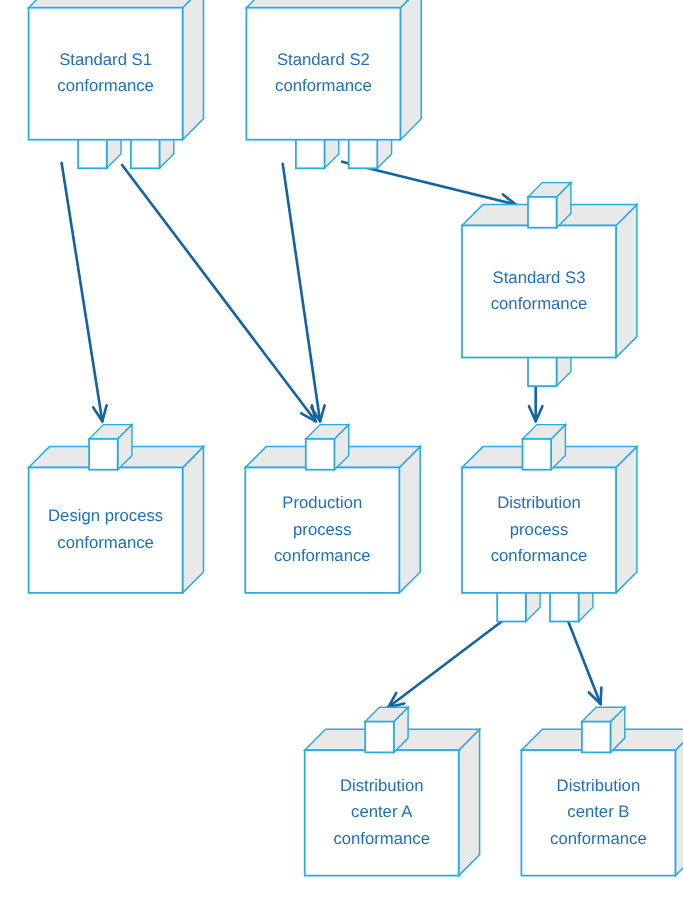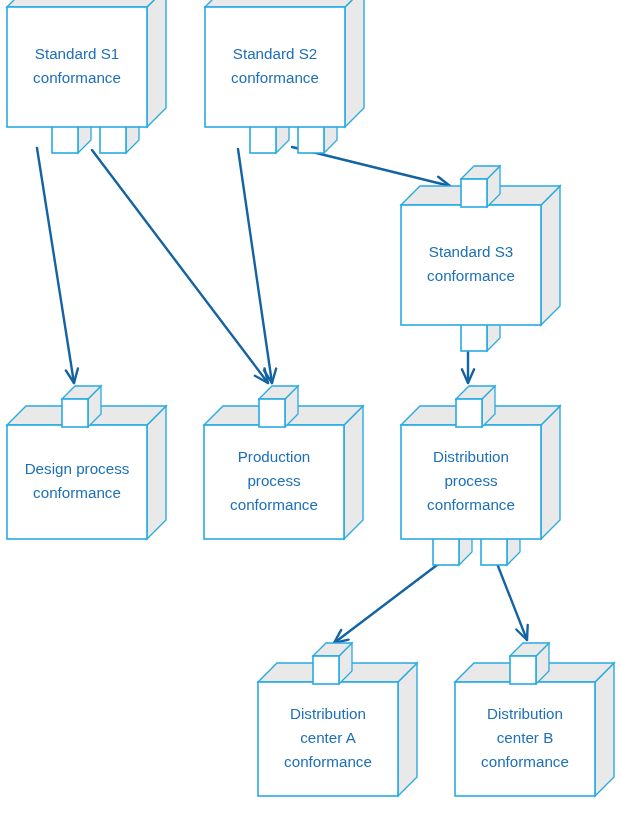--- a/index.html
+++ b/index.html
@@ -10,20 +10,21 @@
   body {
     width: 621px;
     height: 823px;
     font-family: "Liberation Sans", sans-serif;
     overflow: hidden;
   }
   #diagram-root {
     position: relative;
     width: 543px;
     height: 823px;
+    margin-left: 19px;
   }
   svg#diagram-svg {
     display: block;
     width: 621px;
     height: 823px;
   }
   .comp-front {
     fill: #ffffff;
     stroke: #29ABE2;
     stroke-width: 1.6;

